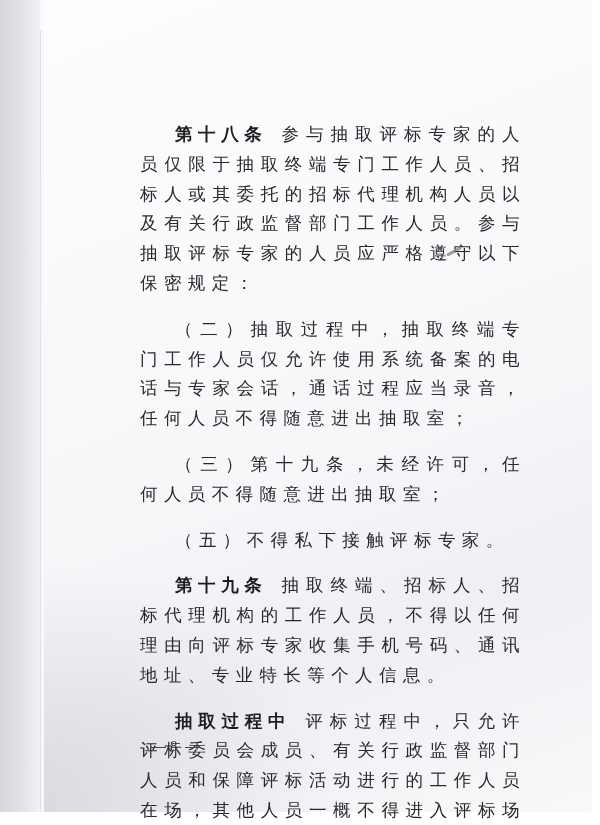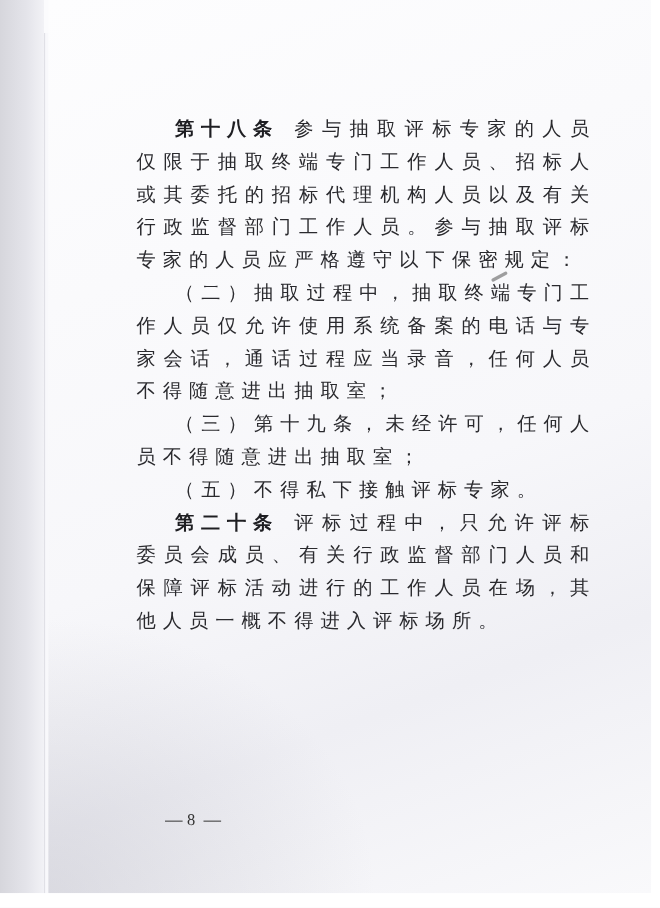--- a/index.html
+++ b/index.html
@@ -30,21 +30,21 @@
     position: absolute; left: 0; top: 812px; width: 600px; height: 13px; background: #ffffff;
   }
   .right-strip {
     position: absolute; left: 592px; top: 0; width: 8px; height: 812px; background: #ffffff;
   }
   .body-text {
     position: absolute; left: 124px; top: 104px; width: 418px;
     font-size: 17.5px; line-height: 29.8px; color: #2a2a2e;
     letter-spacing: 6.4px;
   }
-  .para { margin: 0; text-indent: 2em; text-align: justify; }
+  .para { margin: 16px; text-indent: 2em; text-align: justify; }
   .article-num { font-weight: bold; letter-spacing: 5px; margin-right: 14px; color: #1e1e22; }
   .page-number {
     position: absolute; left: 146px; top: 738px;
     font-size: 15px; color: #333; letter-spacing: 3px;
     font-family: "Liberation Serif", serif;
   }
   .page-number .dash { display: inline-block; width: 16px; height: 1px; background: #444; vertical-align: middle; margin: 0 4px; }
   .pen-mark {
     position: absolute; left: 446px; top: 250px; width: 16px; height: 3px;
     background: #777; transform: rotate(-28deg); border-radius: 2px; opacity: 0.7;
@@ -59,19 +59,20 @@
 <div class="page-shadow"></div>
 <div class="right-strip"></div>
 <div class="bottom-strip"></div>
 <div class="pen-mark"></div>
 
 <div class="body-text">
   <p class="para"><span class="article-num">第十八条</span><span>参与抽取评标专家的人员仅限于抽取终端专门工作人员、招标人或其委托的招标代理机构人员以及有关行政监督部门工作人员。参与抽取评标专家的人员应严格遵守以下保密规定：</span></p>
   <p class="para"><span>（二）抽取过程中，抽取终端专门工作人员仅允许使用系统备案的电话与专家会话，通话过程应当录音，任何人员不得随意进出抽取室；</span></p>
   <p class="para"><span>（三）第十九条，未经许可，任何人员不得随意进出抽取室；</span></p>
   <p class="para"><span>（五）不得私下接触评标专家。</span></p>
-  <p class="para"><span class="article-num">第二十条</span><span>评标过程中，只允许评标委员会成员、有关行政监督部门人员和保障评标活动进行的工作人员在场，其他人员一概不得进入评标场所。</span></p>
+  <p class="para"><span class="article-num">第十九条</span><span>抽取终端、招标人、招标代理机构的工作人员，不得以任何理由向评标专家收集手机号码、通讯地址、专业特长等个人信息。</span></p>
+  <p class="para"><span class="article-num">抽取过程中</span><span>评标过程中，只允许评标委员会成员、有关行政监督部门人员和保障评标活动进行的工作人员在场，其他人员一概不得进入评标场所。</span></p>
 
 </div>
 
 <div class="page-number">
   <span class="dash"></span><span>8</span><span class="dash"></span>
 </div>
 
 </body></html>

